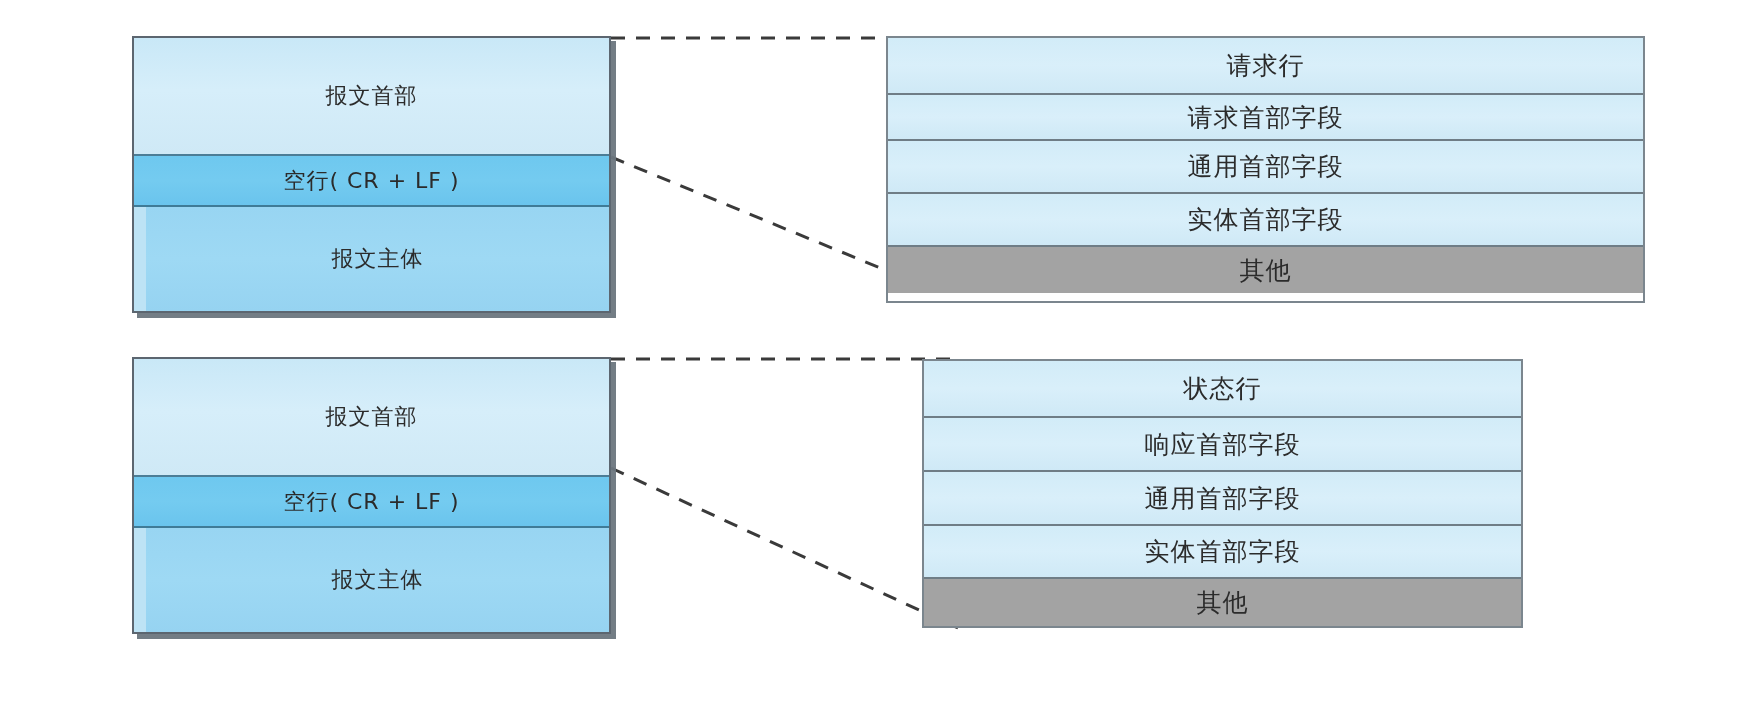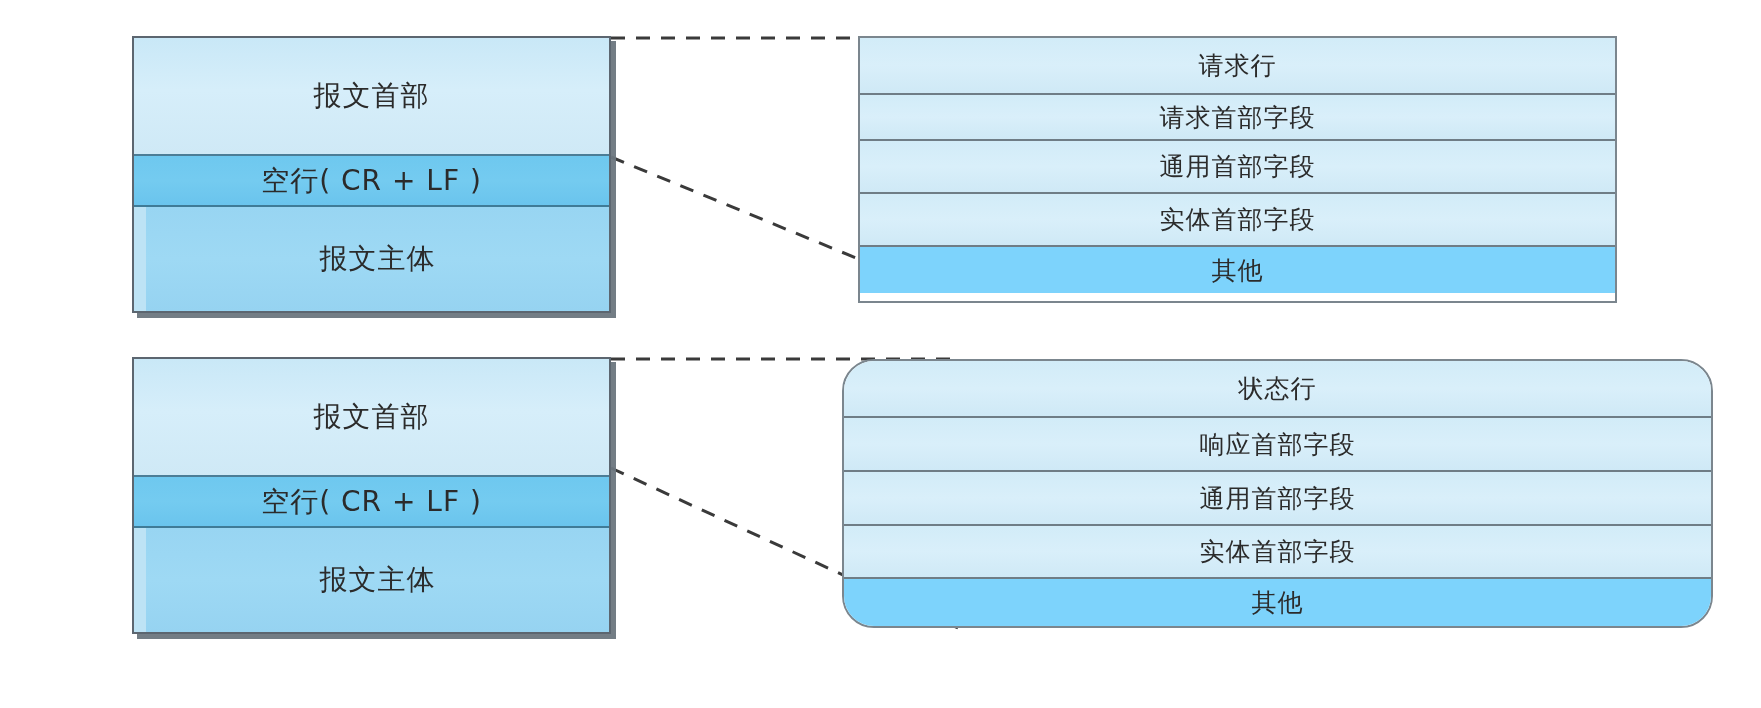--- a/index.html
+++ b/index.html
@@ -40,21 +40,21 @@
     box-shadow: 5px 5px 0 0 rgba(108,118,126,0.95);
     background: #bde3f5;
     overflow: hidden;
   }
   .msgrow {
     box-sizing: border-box;
     display: flex;
     align-items: center;
     justify-content: center;
     color: #2b2b2b;
-    font-size: 28px;
+    font-size: 22px;
     letter-spacing: 1px;
     white-space: nowrap;
   }
   .msgrow.header {
     background: linear-gradient(to bottom, #c9e8f7 0%, #d6eefa 45%, #cfe9f6 100%);
     border-bottom: 2px solid #4c7d96;
   }
   .msgrow.blank {
     background: linear-gradient(to bottom, #6ec8ef 0%, #74cbf0 50%, #6ac4ed 100%);
     border-bottom: 2px solid #3f7b97;
@@ -64,35 +64,36 @@
     margin-left: 12px;
   }
 
   
   .detail {
     position: absolute;
     box-sizing: border-box;
     border: 2px solid #7b868e;
     background: #ffffff;
     overflow: hidden;
+    margin-left: 28px;
   }
   .detailrow {
     box-sizing: border-box;
     display: flex;
     align-items: center;
     justify-content: center;
     color: #2b2b2b;
     font-size: 25px;
     letter-spacing: 1px;
     white-space: nowrap;
     border-bottom: 2px solid #6f7d86;
     background: linear-gradient(to bottom, #d2ecf8 0%, #d9effa 50%, #cfe9f6 100%);
   }
   .detailrow.plain {
-    background: #7dd3fc;
+    background: #a3a3a3;
     border-bottom: none;
   }
   .detailrow:last-child { border-bottom: none; }
 </style>
 </head>
 <body>
 
 <div id="stage">
 
   <svg class="connectors" viewBox="0 0 1761 708" width="1761" height="708">
@@ -139,21 +140,21 @@
       <span>报文首部</span>
     </div>
     <div class="msgrow blank" style="height:51px;">
       <span>空行( CR + LF )</span>
     </div>
     <div class="msgrow body" style="height:104px;">
       <span>报文主体</span>
     </div>
   </div>
 
-  <div class="detail" style="left:842px; top:359px; width:871px; height:269px;border-radius:32px;">
+  <div class="detail" style="left:894px; top:359px; width:601px; height:269px;">
     <div class="detailrow" style="height:57px;">
       <span>状态行</span>
     </div>
     <div class="detailrow" style="height:54px;font-family:Liberation Serif, serif;">
       <span>响应首部字段</span>
     </div>
     <div class="detailrow" style="height:54px;">
       <span>通用首部字段</span>
     </div>
     <div class="detailrow" style="height:53px;">

